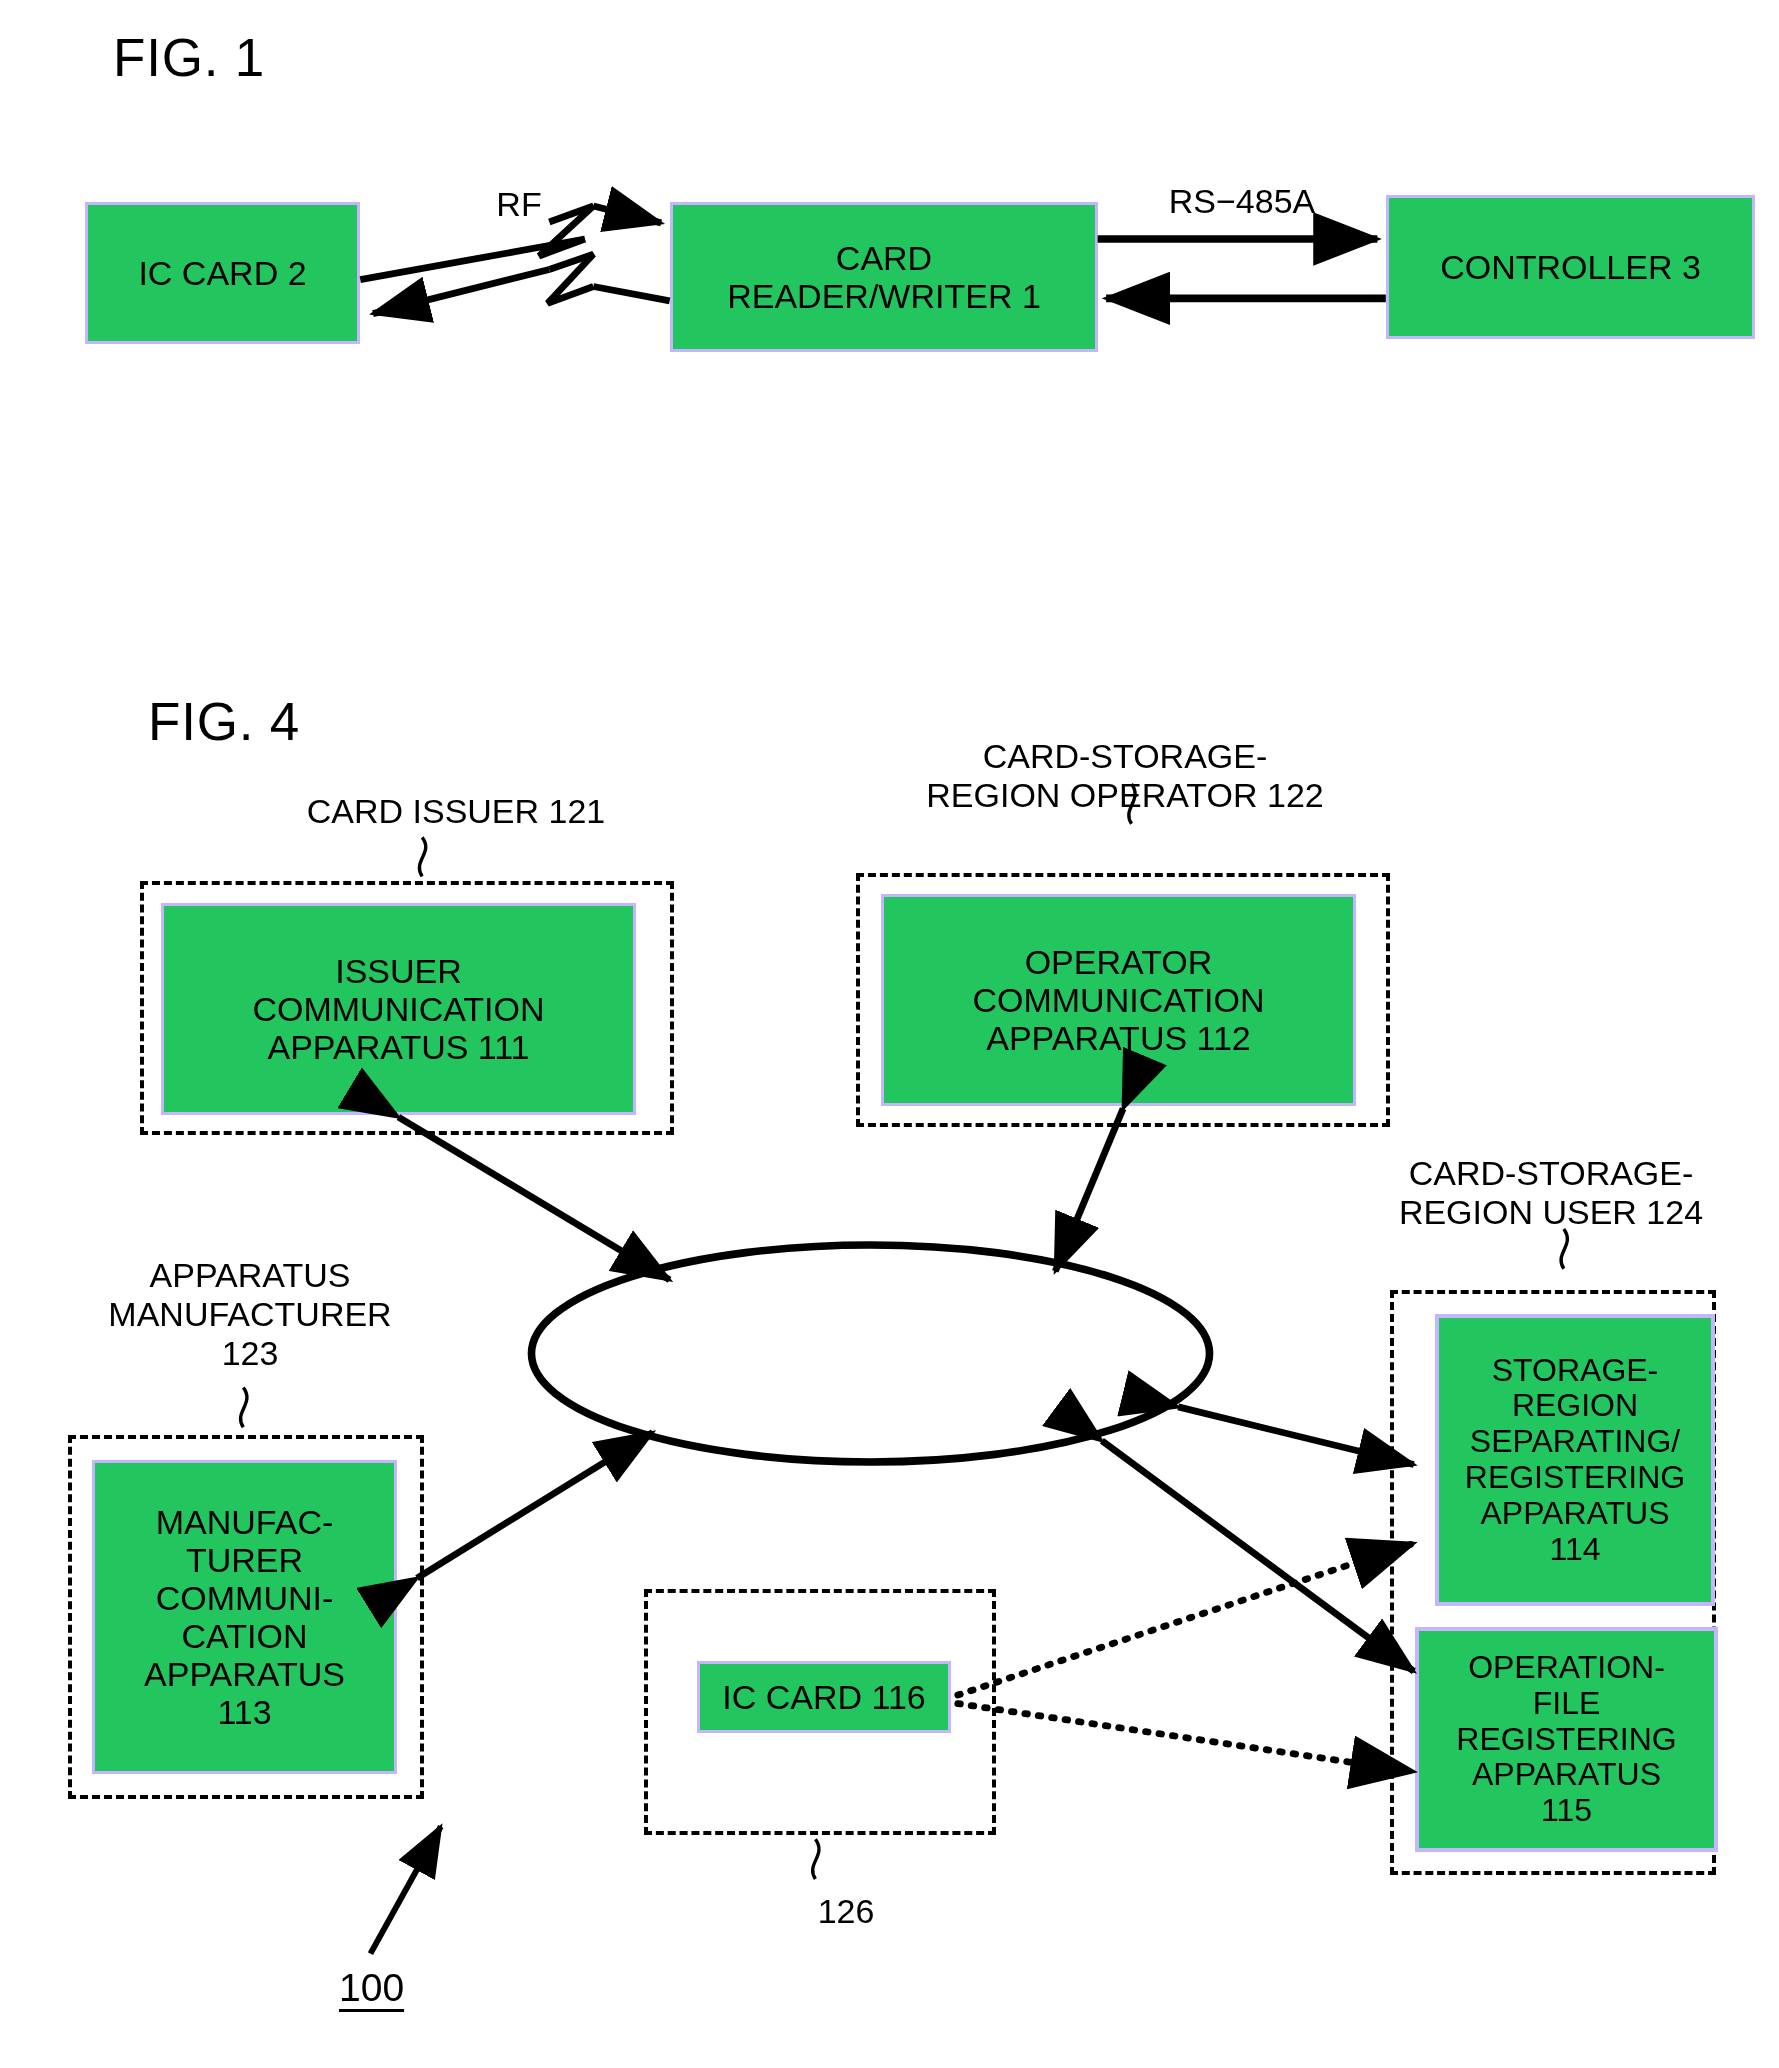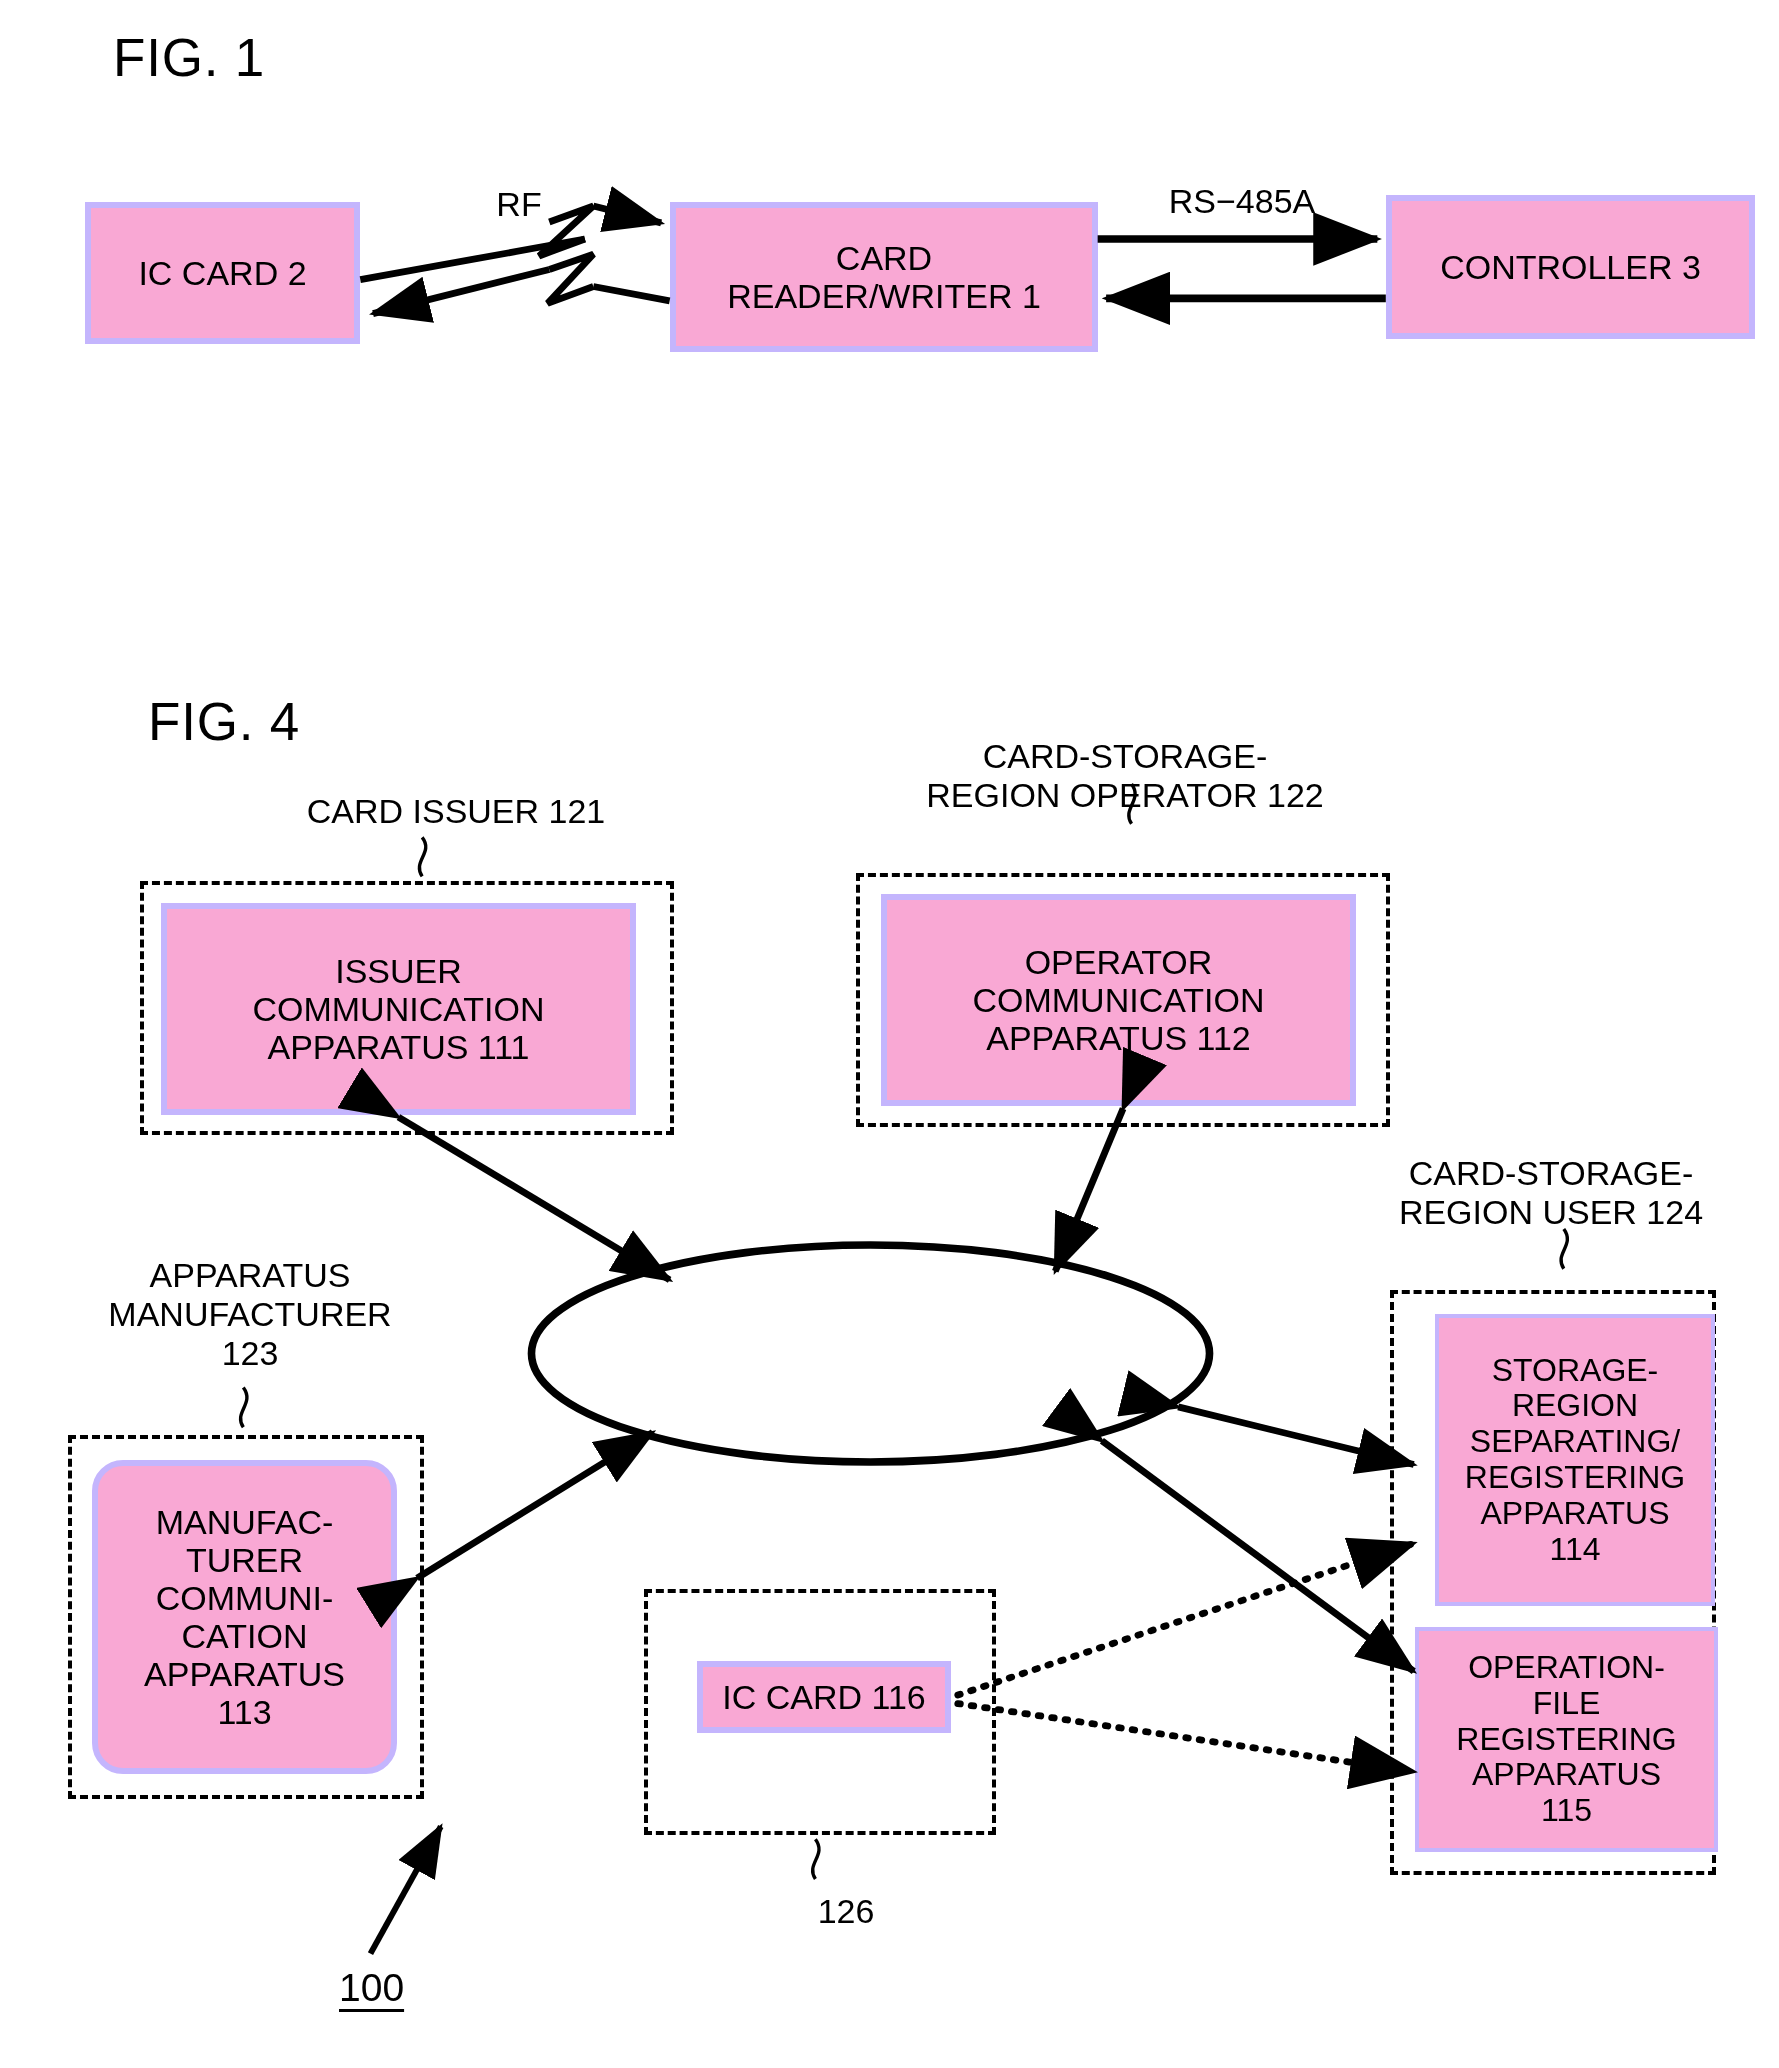--- a/index.html
+++ b/index.html
@@ -4,21 +4,21 @@
 <style>
   html,body{margin:0;padding:0;background:#fff;}
   body{width:1780px;height:2068px;position:relative;
        font-family:"Liberation Sans", sans-serif;color:#000;
        -webkit-font-smoothing:antialiased;}
   #stage{position:absolute;left:0;top:0;width:1780px;height:2068px;overflow:hidden;background:#fff;}
 
   .fig-title{position:absolute;font-size:53px;letter-spacing:0.8px;font-weight:400;white-space:nowrap;}
 
   
-  .box{position:absolute;border:6px solid #c4b5fd;background:#f9a8d4;
+  .box{position:absolute;border:3px solid #c4b5fd;background:#22c55e;
        display:flex;align-items:center;justify-content:center;text-align:center;
        font-size:34px;line-height:1.12;box-sizing:border-box;}
   .box.thin{border-width:4.2px;}
 
   
   .dashed{position:absolute;box-sizing:border-box;
           border:4.2px dashed #000;background:transparent;}
 
   .lbl{position:absolute;font-size:34px;line-height:1.15;text-align:center;white-space:pre;}
   .lbl.center{transform:translateX(-50%);}
@@ -60,21 +60,21 @@
 REGION OPERATOR 122</div>
   <div class="dashed" style="left:856px;top:873px;width:534px;height:254px;"></div>
   <div class="box" style="left:881px;top:894px;width:475px;height:212px;white-space:pre-line;">OPERATOR
 COMMUNICATION
 APPARATUS 112</div>
 
   <div class="lbl center" style="left:250px;top:1256px;">APPARATUS
 MANUFACTURER
 123</div>
   <div class="dashed" style="left:68px;top:1435px;width:356px;height:364px;"></div>
-  <div class="box" style="left:92px;top:1460px;width:305px;height:314px;white-space:pre-line;border-radius:31px;">MANUFAC-
+  <div class="box" style="left:92px;top:1460px;width:305px;height:314px;white-space:pre-line;">MANUFAC-
 TURER
 COMMUNI-
 CATION
 APPARATUS
 113</div>
 
   <div class="lbl center" style="left:1551px;top:1154px;">CARD-STORAGE-
 REGION USER 124</div>
   <div class="dashed" style="left:1390px;top:1290px;width:326px;height:585px;"></div>
   <div class="box thin" style="left:1415px;top:1314px;width:280px;height:292px;white-space:pre-line;font-size:32px;margin-left:20px;">STORAGE-

